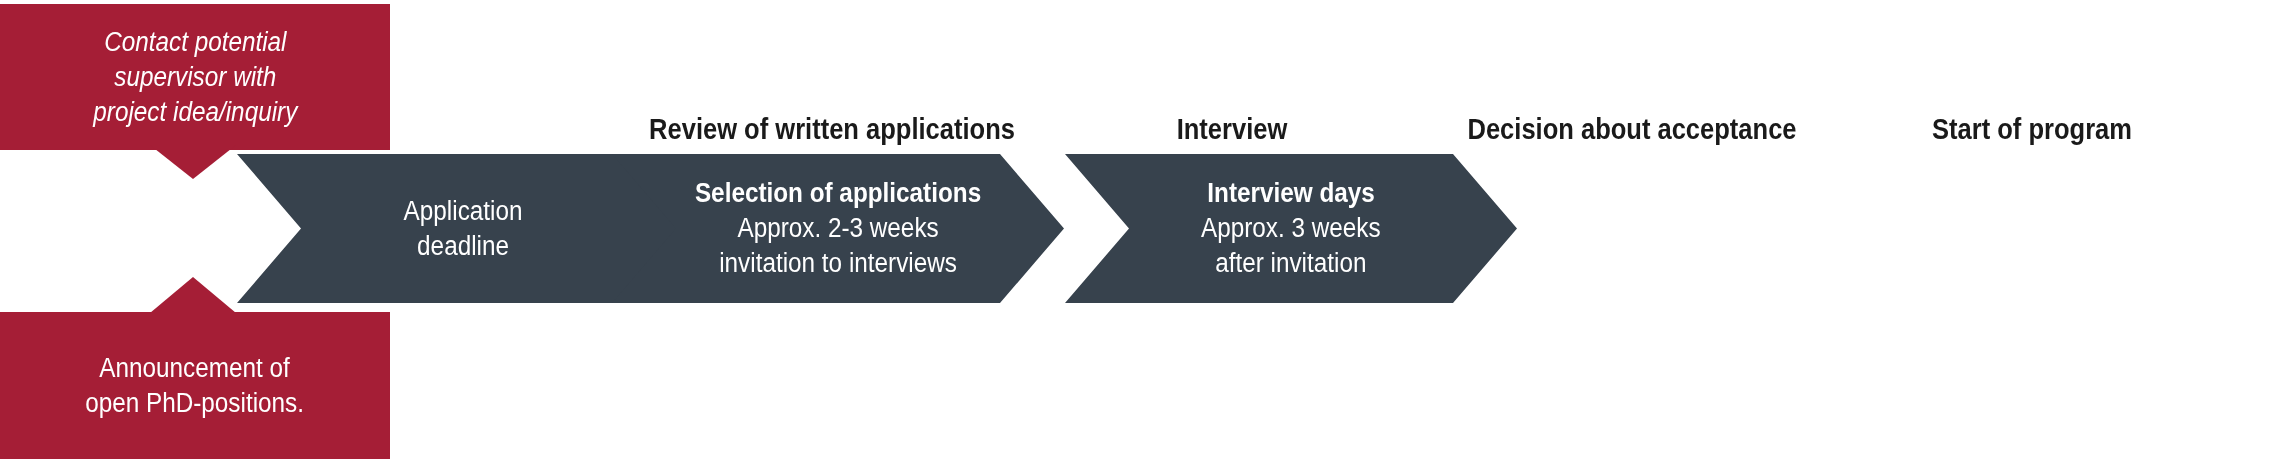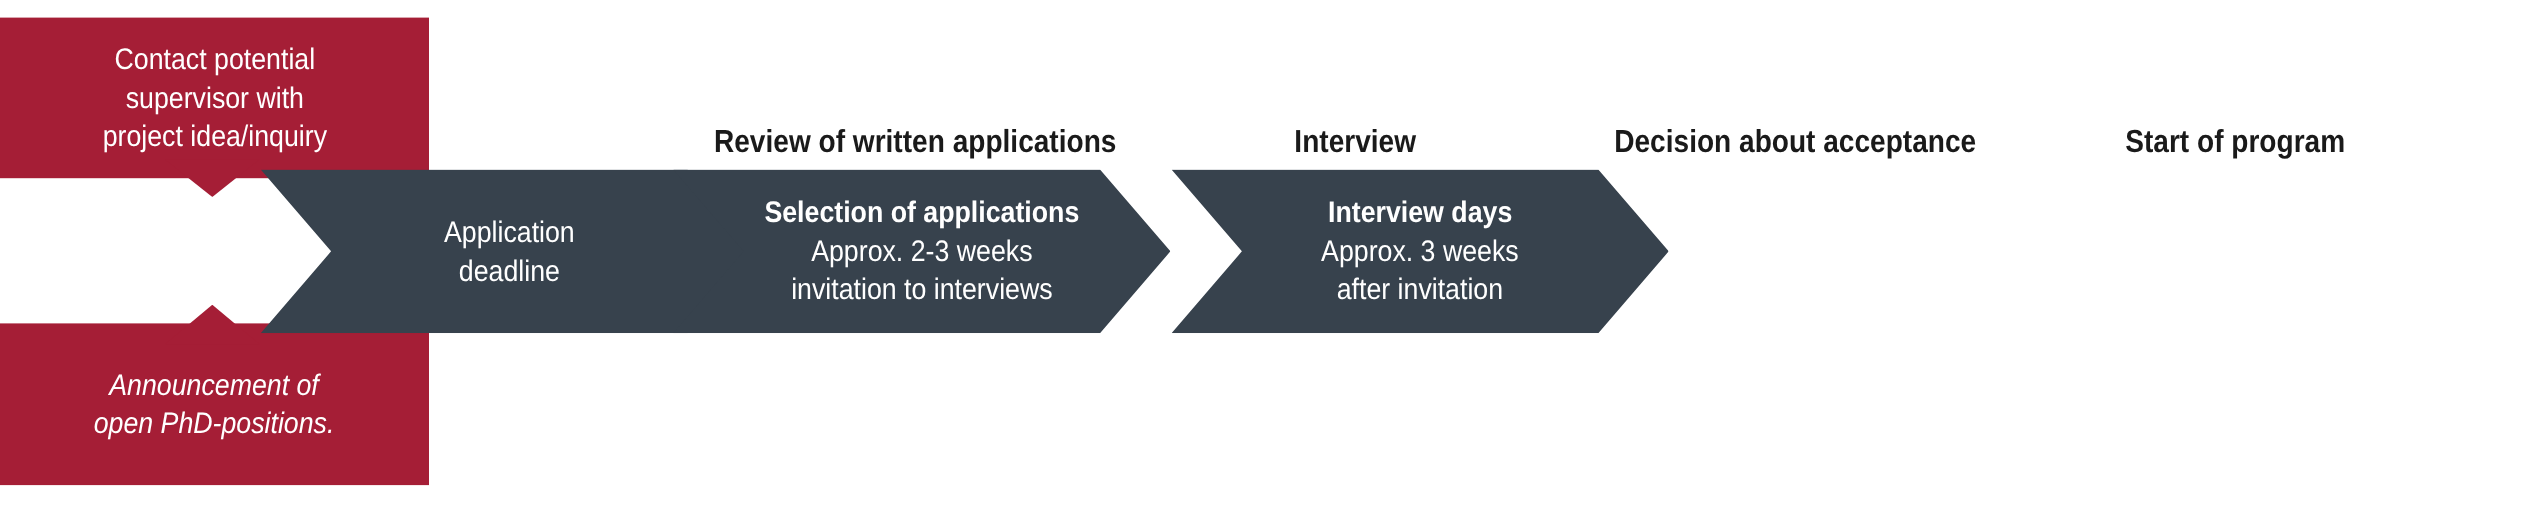--- a/index.html
+++ b/index.html
@@ -10,22 +10,22 @@
     font-family:"Liberation Sans",sans-serif;
     overflow:hidden;
   }
   
   .red-box{
     position:absolute;left:0;width:390px;
     background:#A51E36;
     display:flex;align-items:center;justify-content:center;
     text-align:center;color:#ffffff;
   }
-  .red-box.top{top:16px;height:146px;}
-  .red-box.bottom{top:294px;height:147px;font-style:italic;}
+  .red-box.top{top:4px;height:146px;font-style:italic;}
+  .red-box.bottom{top:312px;height:147px;}
   .red-text{
     font-size:27px;line-height:35px;
     white-space:pre-line;
     transform:scaleX(.9);transform-origin:center;
   }
   
   .pointer{position:absolute;left:150px;width:86px;background:#A51E36;}
   .pointer.down{top:145px;height:34px;clip-path:polygon(0 0,100% 0,50% 100%);}
   .pointer.up{top:277px;height:36px;clip-path:polygon(50% 0,100% 100%,0 100%);}
   

